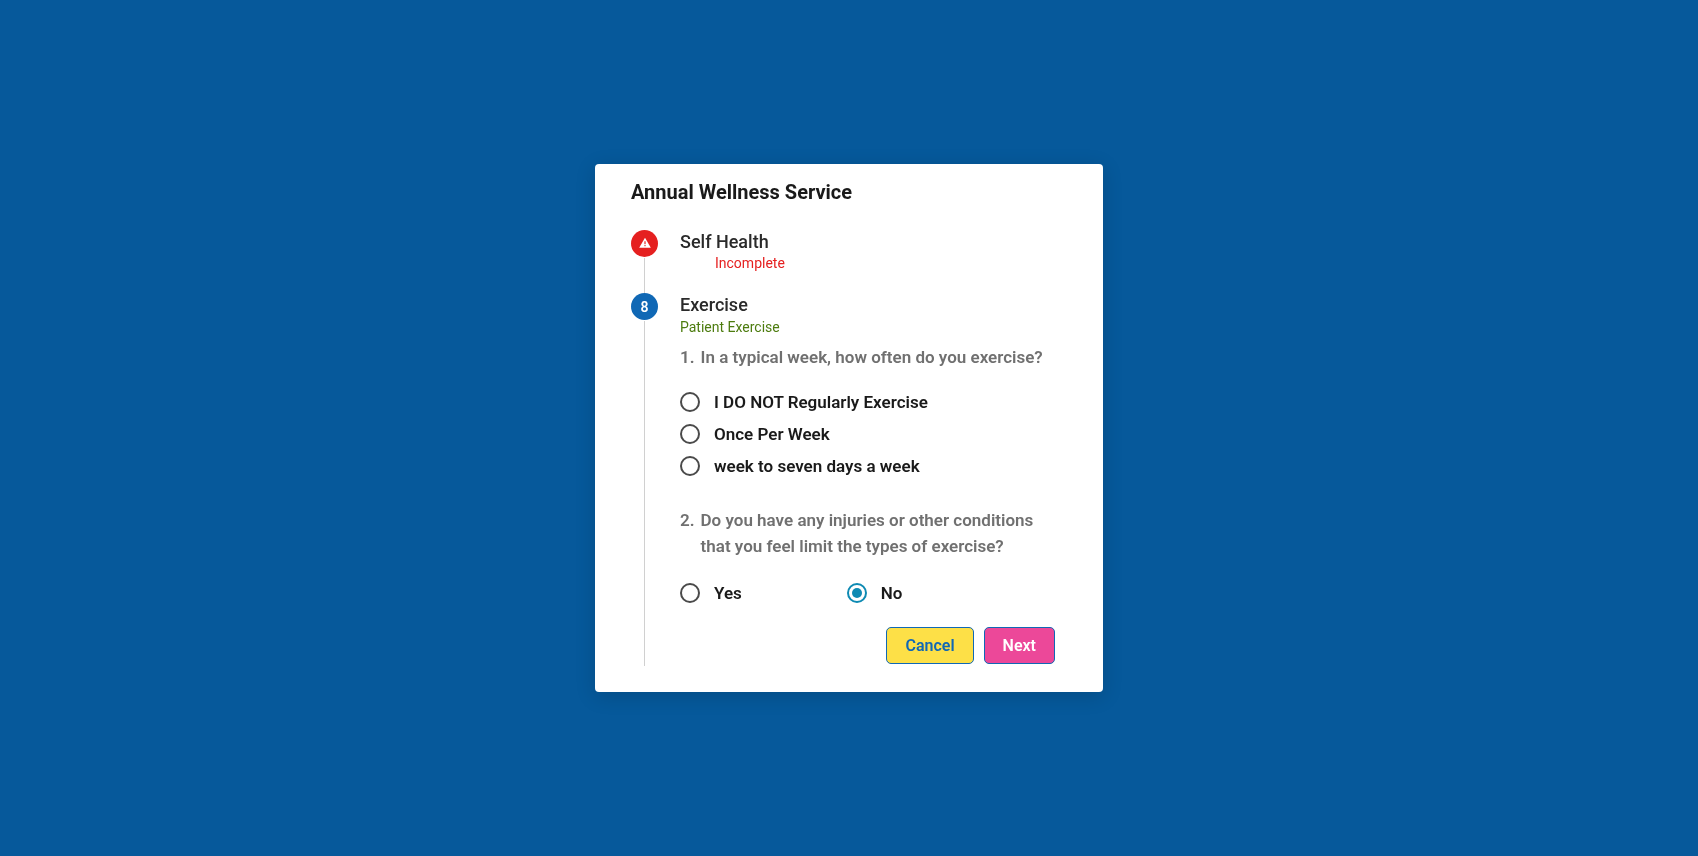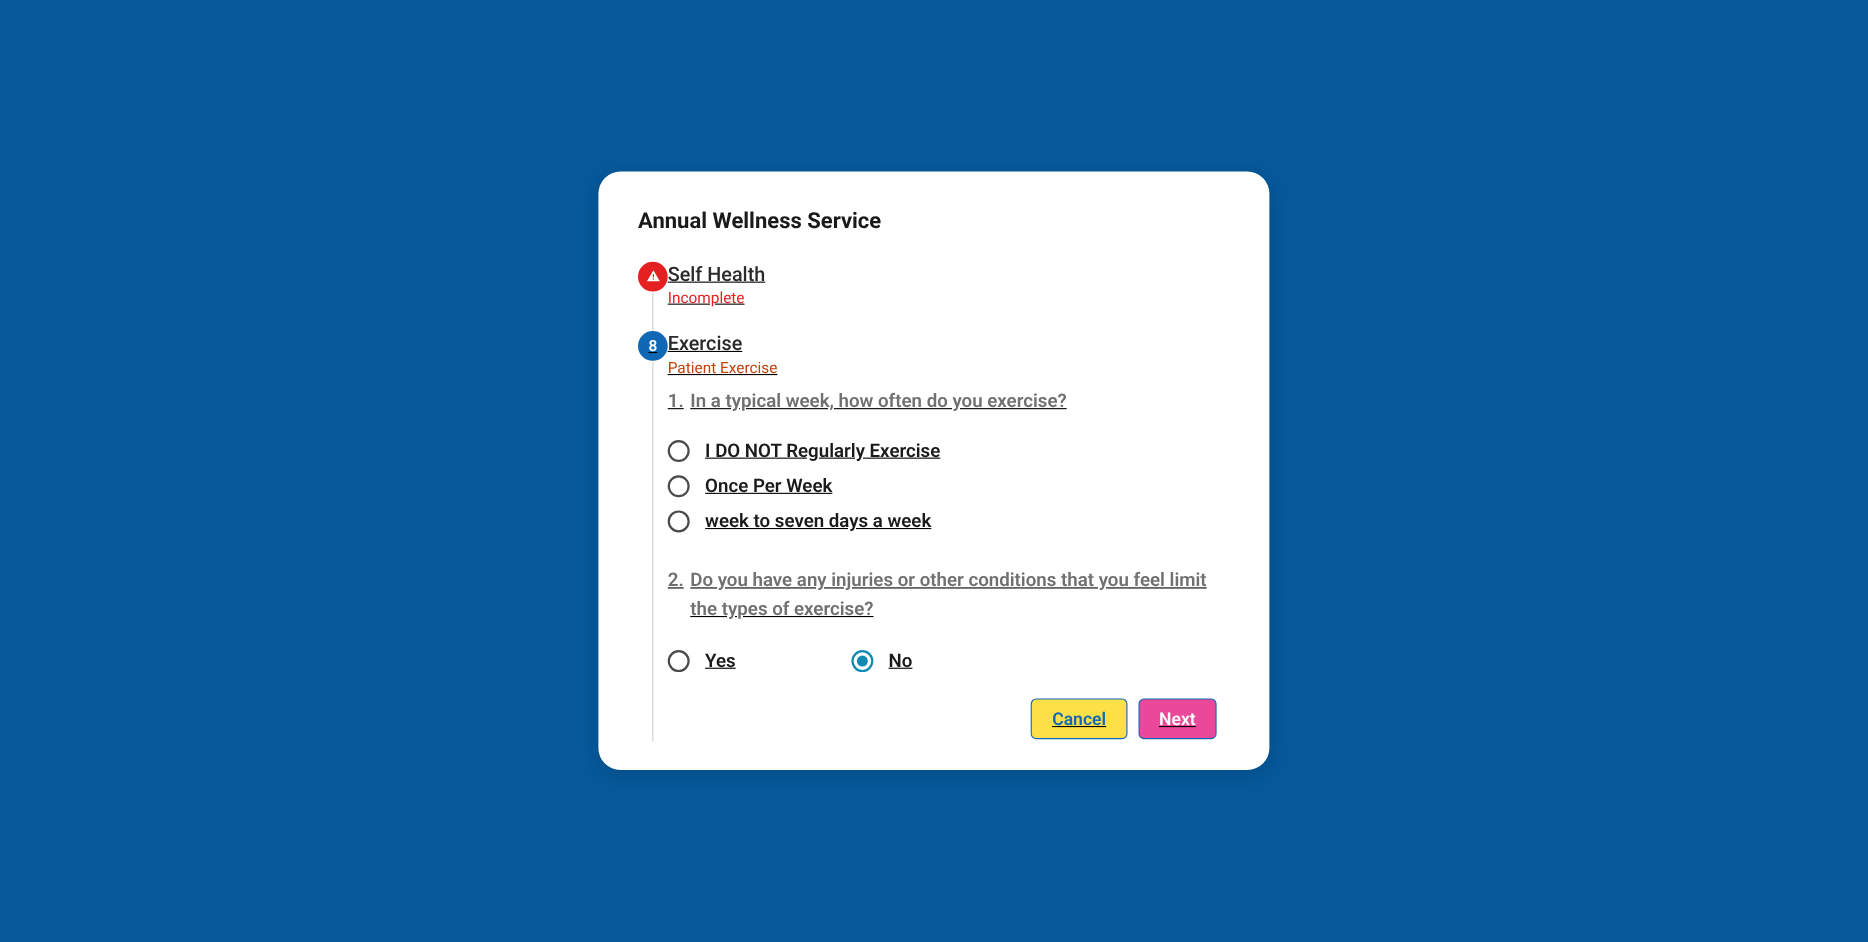--- a/index.html
+++ b/index.html
@@ -13,42 +13,42 @@
       background: #06599b;
       width: 1698px;
       height: 856px;
       display: flex;
       align-items: center;
       justify-content: center;
     }
     
     .modal {
       background: #ffffff;
-      border-radius: 20px;
-      width: 610px;
-      padding: 32px 48px 28px 36px;
+      border-radius: 4px;
+      width: 508px;
+      padding: 16px 48px 28px 36px;
       box-shadow: 0 4px 20px rgba(0,0,0,0.15);
     }
     
     .modal-title {
       font-size: 20px;
       font-weight: 700;
       color: #1a1a1a;
       margin-bottom: 26px;
     }
     
     .steps {
       position: relative;
     }
     
     .step {
       display: flex;
+      gap: 22px;
       position: relative;
       padding-bottom: 22px;
-      text-decoration: underline;
     }
     
     .step:last-child {
       padding-bottom: 0;
     }
     
     .step-connector {
       position: absolute;
       left: 13px;
       top: 28px;
@@ -95,28 +95,29 @@
       line-height: 1.3;
     }
     
     .step-status {
       font-size: 14px;
       margin-top: 2px;
     }
     
     .step-status.incomplete {
       color: #e52020;
+      margin-left: 35px;
     }
     
     .step-status.completed {
       color: #3bb54a;
     }
     
     .step-status.subtitle {
-      color: #c2410c;
+      color: #4d7c0f;
     }
     
     .question-block {
       margin-top: 10px;
     }
     
     .question-text {
       font-size: 17px;
       font-weight: 600;
       color: #707070;

